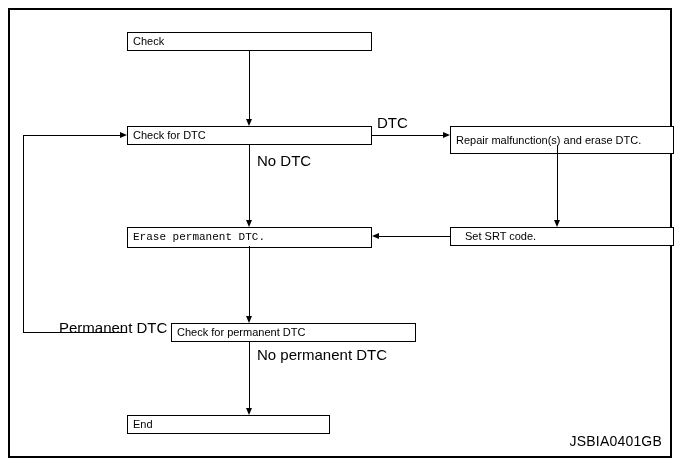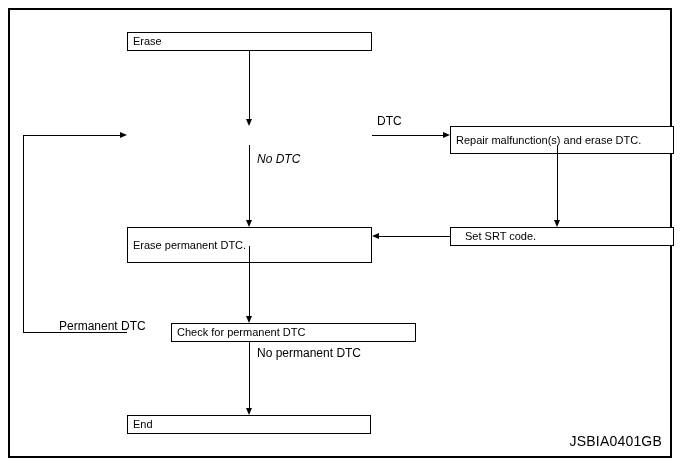--- a/index.html
+++ b/index.html
@@ -73,21 +73,21 @@
     position: absolute;
     width: 0;
     height: 0;
     border-top: 3.5px solid transparent;
     border-bottom: 3.5px solid transparent;
     border-right: 7px solid #000000;
   }
   
   .edge-label {
     position: absolute;
-    font-size: 12px;
+    font-size: 15px;
     line-height: 1;
     color: #000000;
     white-space: nowrap;
   }
   
   #figure-id {
     position: absolute;
     font-size: 14px;
     letter-spacing: 0.2px;
     color: #000000;
@@ -95,54 +95,57 @@
   }
 </style>
 </head>
 <body>
 
 <div id="canvas">
 
   <div id="figure-frame">
 
     <div class="node" style="left:117px; top:22px; width:245px; height:19px;">
-      <span>Erase</span>
+      <span>Check</span>
     </div>
 
+    <div class="node" style="left:117px; top:116px; width:245px; height:19px;">
+      <span>Check for DTC</span>
+    </div>
 
     <div class="node" style="left:440px; top:116px; width:224px; height:28px;">
       <span>Repair malfunction(s) and erase DTC.</span>
     </div>
 
-    <div class="node" style="left:117px; top:217px; width:245px; height:36px;">
+    <div class="node" style="left:117px; top:217px; width:245px; height:21px;font-family:Liberation Mono, monospace;">
       <span>Erase permanent DTC.</span>
     </div>
 
     <div class="node" style="left:440px; top:217px; width:224px; height:19px;padding-left:14px;">
       <span>Set SRT code.</span>
     </div>
 
     <div class="node" style="left:117px; top:313px; width:245px; height:19px;margin-left:44px;">
       <span>Check for permanent DTC</span>
     </div>
 
-    <div class="node" style="left:117px; top:405px; width:244px; height:19px;">
+    <div class="node" style="left:117px; top:405px; width:203px; height:19px;">
       <span>End</span>
     </div>
 
     <div class="vline" style="left:239px; top:41px; height:68px;"></div>
     <div class="arrow-down" style="left:235.5px; top:109px;"></div>
 
     <div class="hline" style="left:362px; top:125px; width:71px;"></div>
     <div class="arrow-right" style="left:433px; top:121.5px;"></div>
     <div class="edge-label" style="left:367px; top:105px;">DTC</div>
 
     <div class="vline" style="left:239px; top:135px; height:75px;"></div>
     <div class="arrow-down" style="left:235.5px; top:210px;"></div>
-    <div class="edge-label" style="left:247px; top:143px;font-style:italic;">No DTC</div>
+    <div class="edge-label" style="left:247px; top:143px;">No DTC</div>
 
     <div class="vline" style="left:547px; top:135px; height:75px;"></div>
     <div class="arrow-down" style="left:543.5px; top:210px;"></div>
 
     <div class="hline" style="left:369px; top:226px; width:71px;"></div>
     <div class="arrow-left" style="left:362px; top:222.5px;"></div>
 
     <div class="vline" style="left:239px; top:236px; height:70px;"></div>
     <div class="arrow-down" style="left:235.5px; top:306px;"></div>
 

